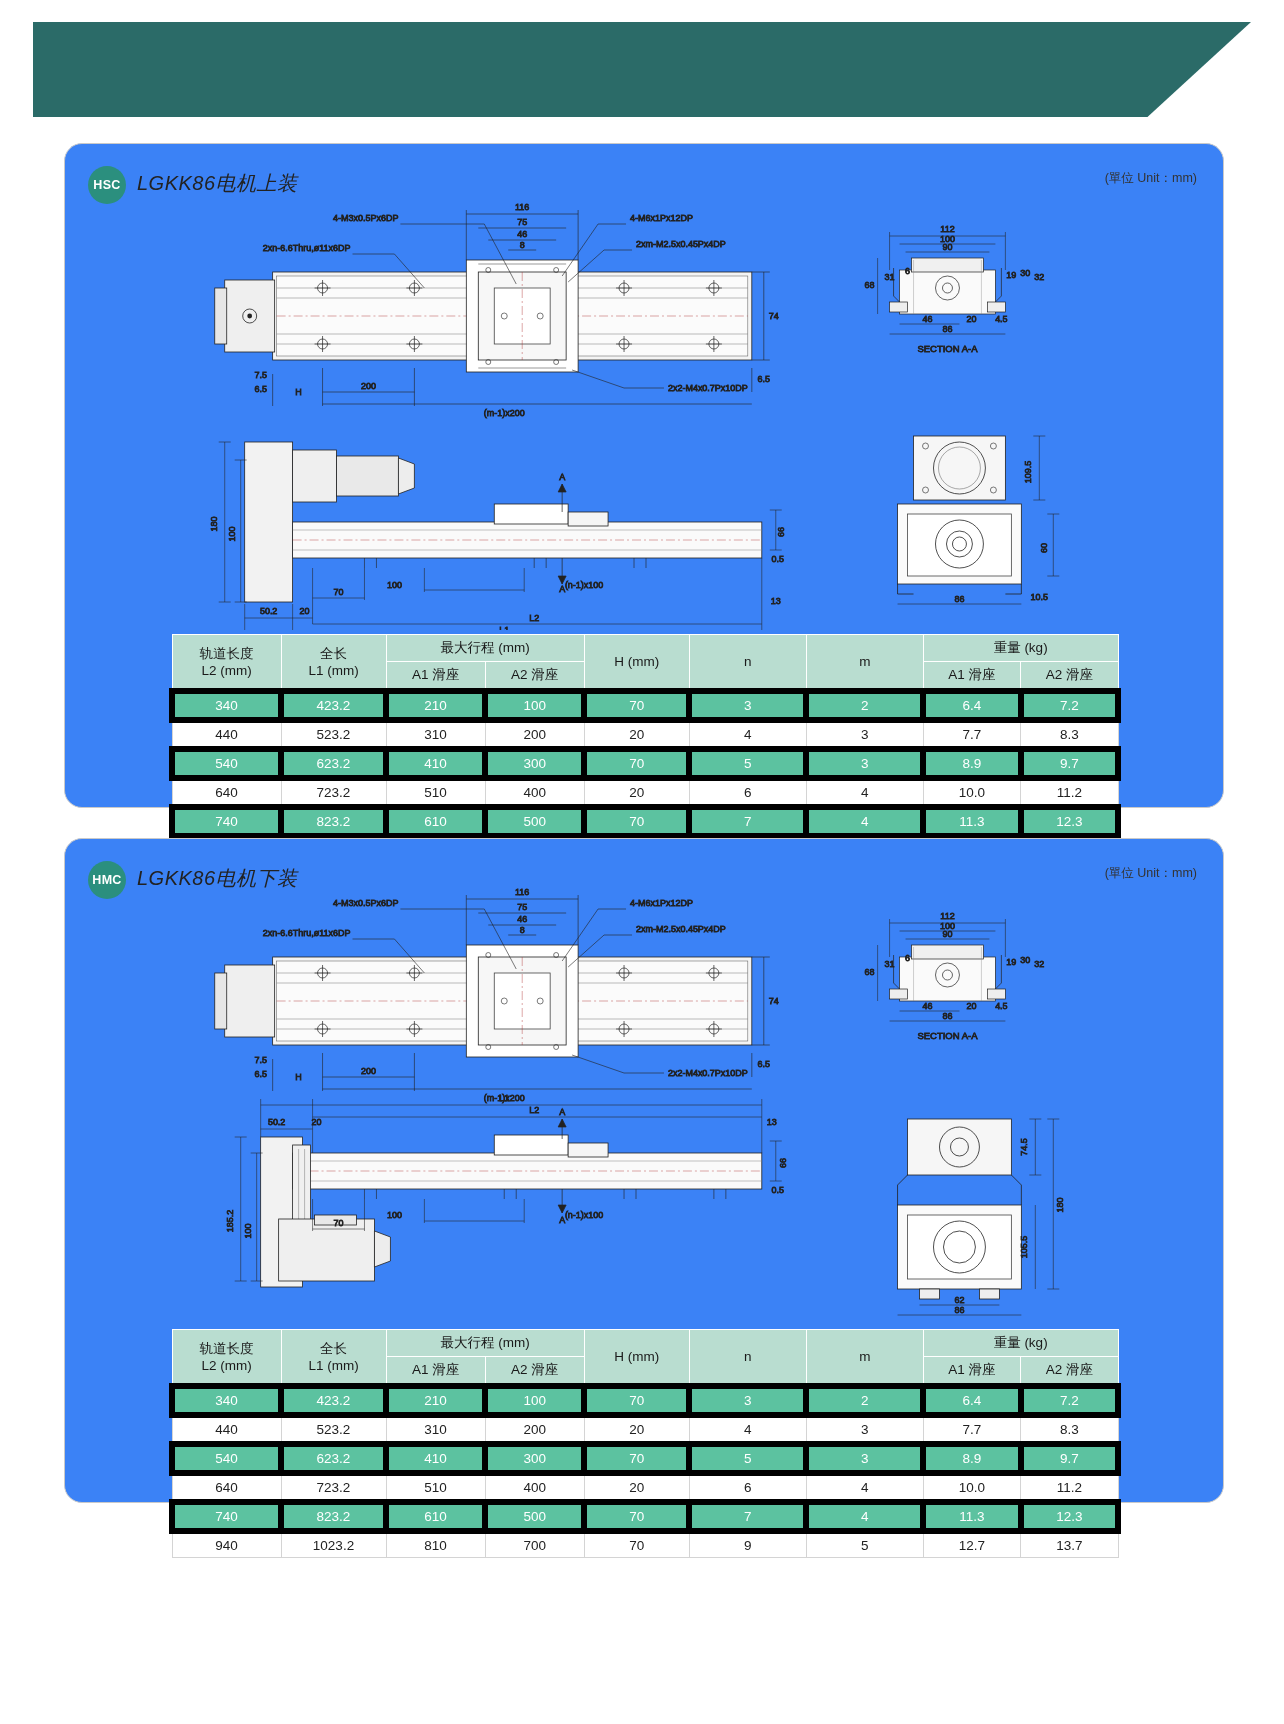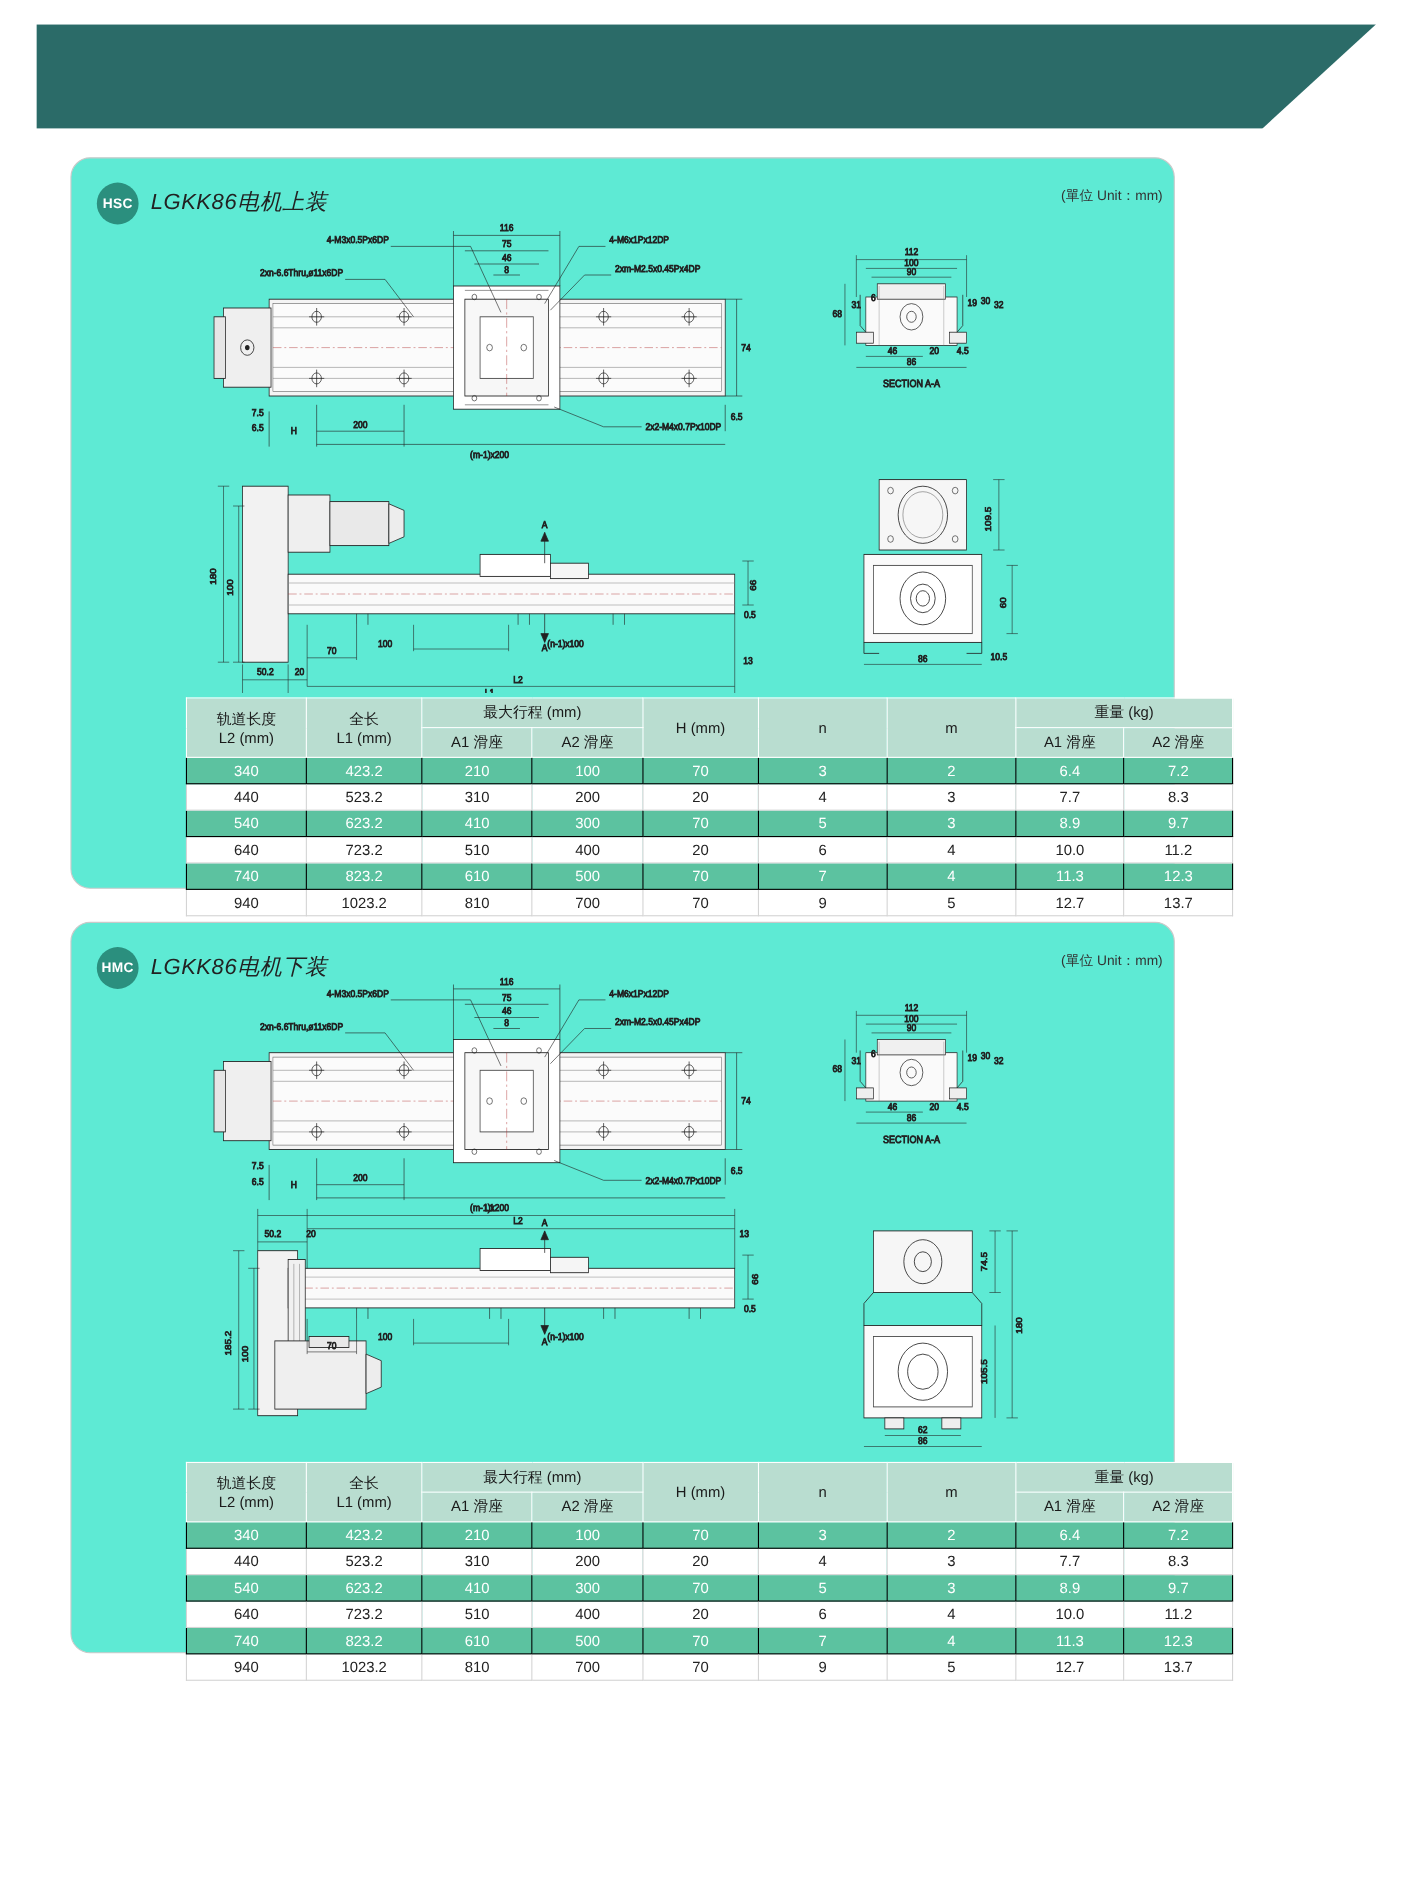--- a/index.html
+++ b/index.html
@@ -14,39 +14,39 @@
   .banner{
     position:absolute;left:33px;top:22px;width:1218px;height:95px;
   }
   .banner .bar{
     position:absolute;left:0;top:0;width:100%;height:100%;
     background:#2b6b68;
     clip-path:polygon(0 0, 100% 0, 91.5% 100%, 0 100%);
   }
   
   .card{
-    position:absolute;left:64px;width:1004px;
-    border:1px solid #c9c9c9;border-radius:18px;background:#5eead4;
+    position:absolute;left:64px;width:1160px;
+    border:1px solid #c9c9c9;border-radius:18px;background:#3b82f6;
     box-sizing:border-box;
   }
   #card-hsc{top:143px;height:665px;}
   #card-hmc{top:838px;height:665px;}
 
   .badge{
     position:absolute;left:23px;top:22px;width:38px;height:38px;border-radius:50%;
     background:#2b8f7e;color:#fff;font-size:12.5px;font-weight:bold;
     display:flex;align-items:center;justify-content:center;letter-spacing:.3px;
   }
   .card-title{
     position:absolute;left:72px;top:26px;font-size:20px;color:#222;
     letter-spacing:.5px;
     font-style:italic;
   }
   .unit-note{
-    position:absolute;right:10px;top:26px;font-size:12.5px;color:#333;
+    position:absolute;right:26px;top:26px;font-size:12.5px;color:#333;
   }
 
   
   .drawing{
     position:absolute;left:0;right:0;top:48px;height:438px;
   }
   .drawing svg{display:block;width:100%;height:100%;}
 
   
   table.spec{
@@ -58,21 +58,21 @@
   table.spec th,table.spec td{
     border:1px solid #ffffff;
     text-align:center;vertical-align:middle;
     padding:0;
   }
   table.spec thead th{
     background:#b9ddd0;font-weight:normal;height:26px;
     font-size:13.5px;color:#1a1a1a;
   }
   table.spec tbody td{height:23px;background:#ffffff;border:1px solid #d4d4d4;}
-  table.spec tbody tr.alt td{background:#5cc2a0;color:#fff;border:1px solid #000000;margin-left:20px;}
+  table.spec tbody tr.alt td{background:#5cc2a0;color:#fff;border:6px solid #000000;margin-left:20px;}
 </style>
 </head>
 <body>
 
 <div class="banner">
   <div class="bar"></div>
 </div>
 
 <div class="card" id="card-hsc">
   <div class="badge">HSC</div>

